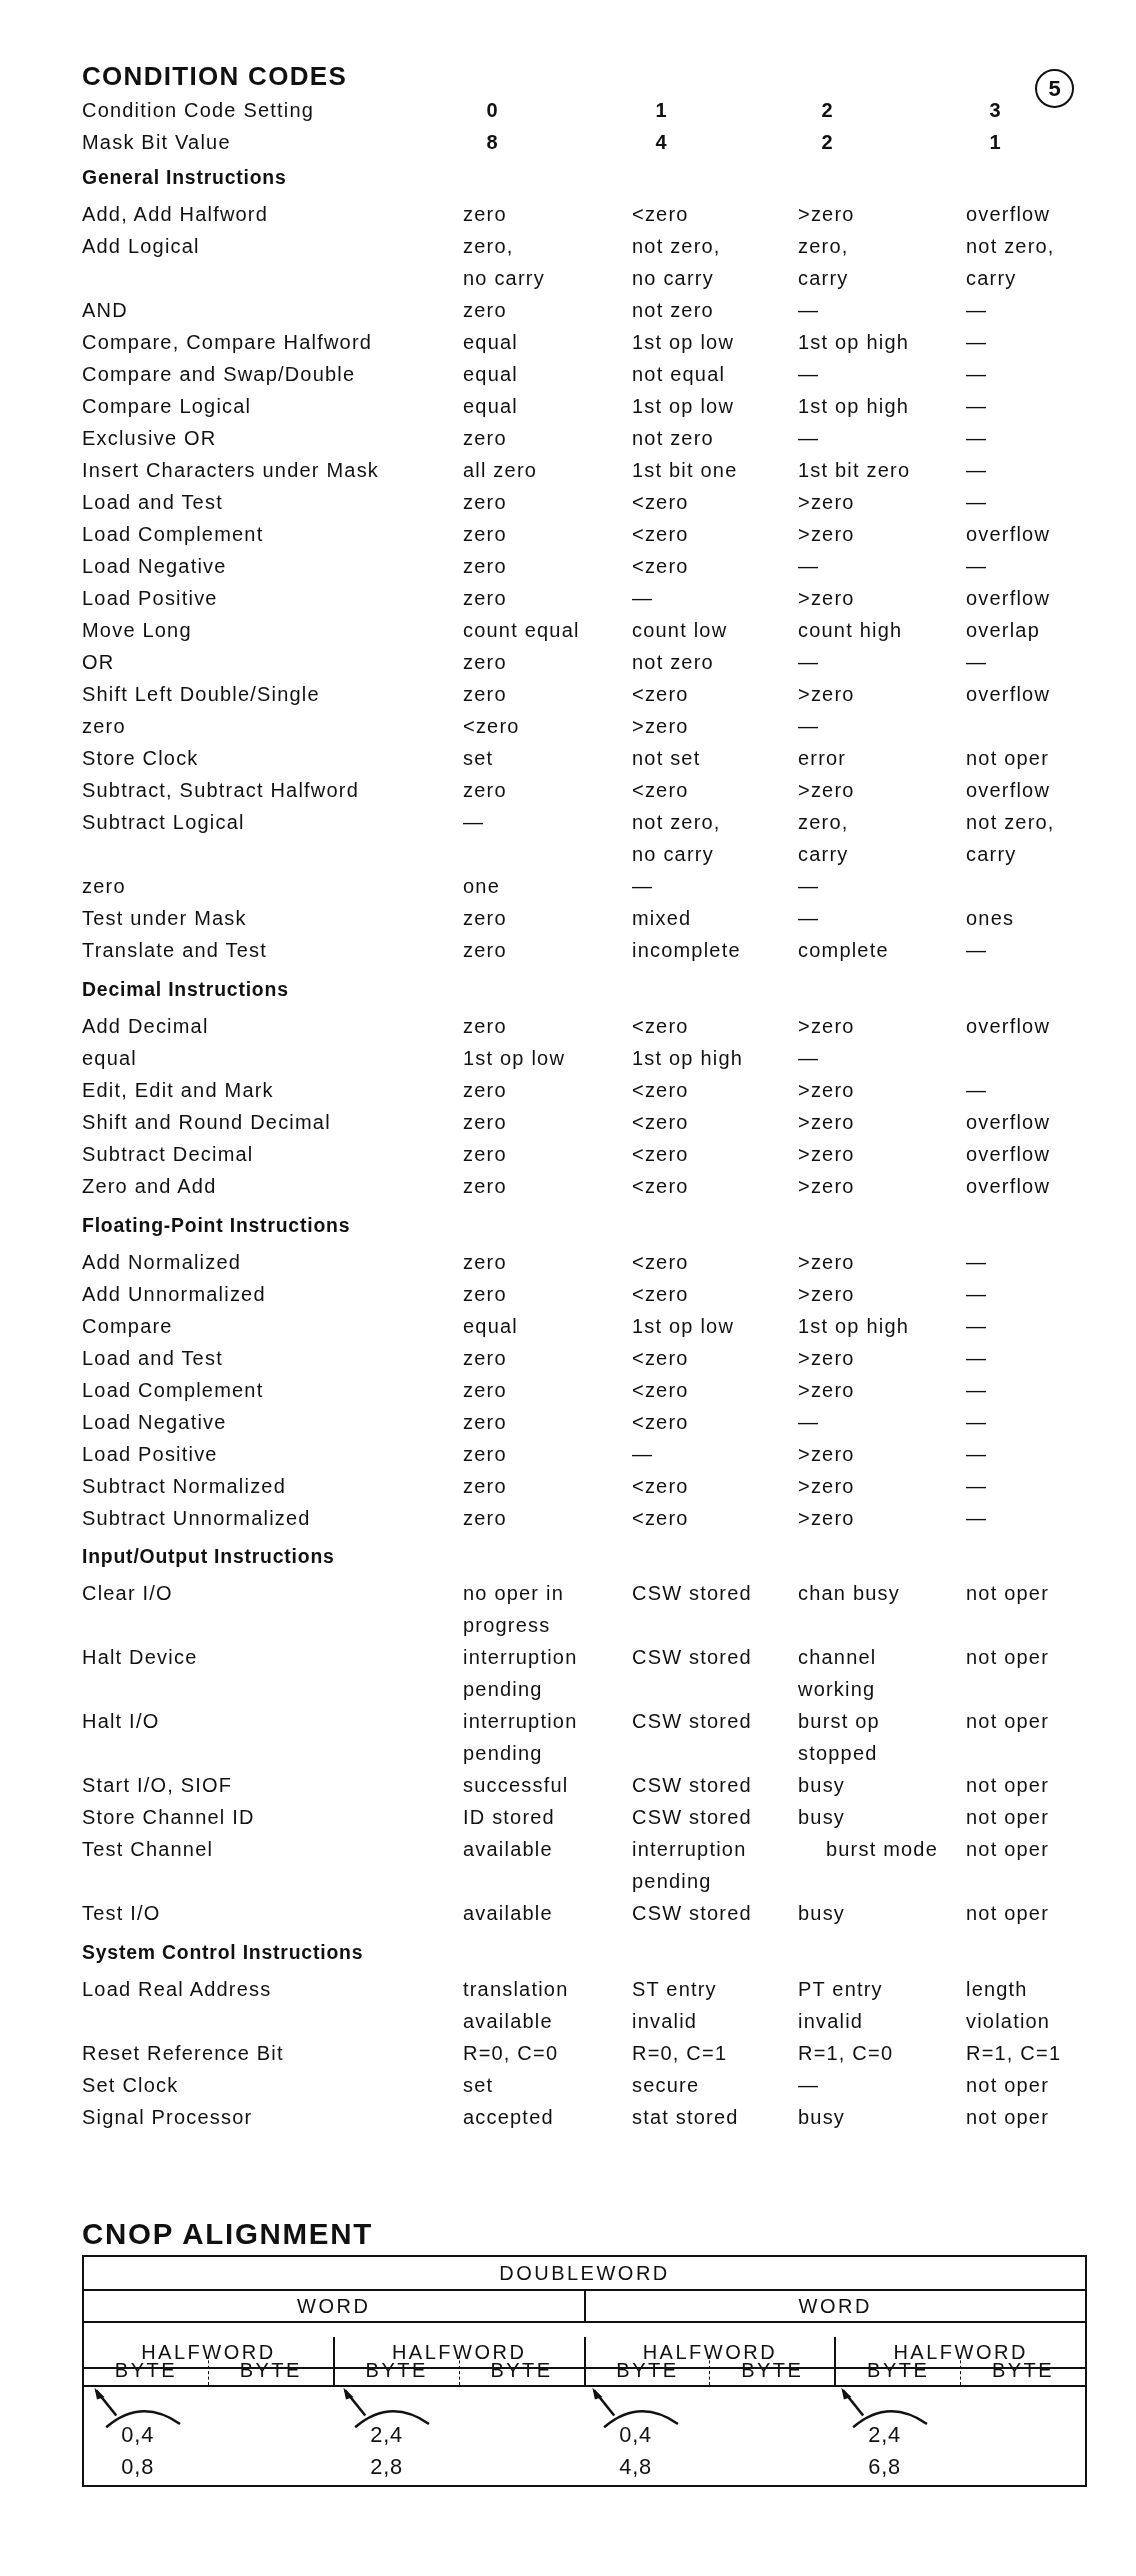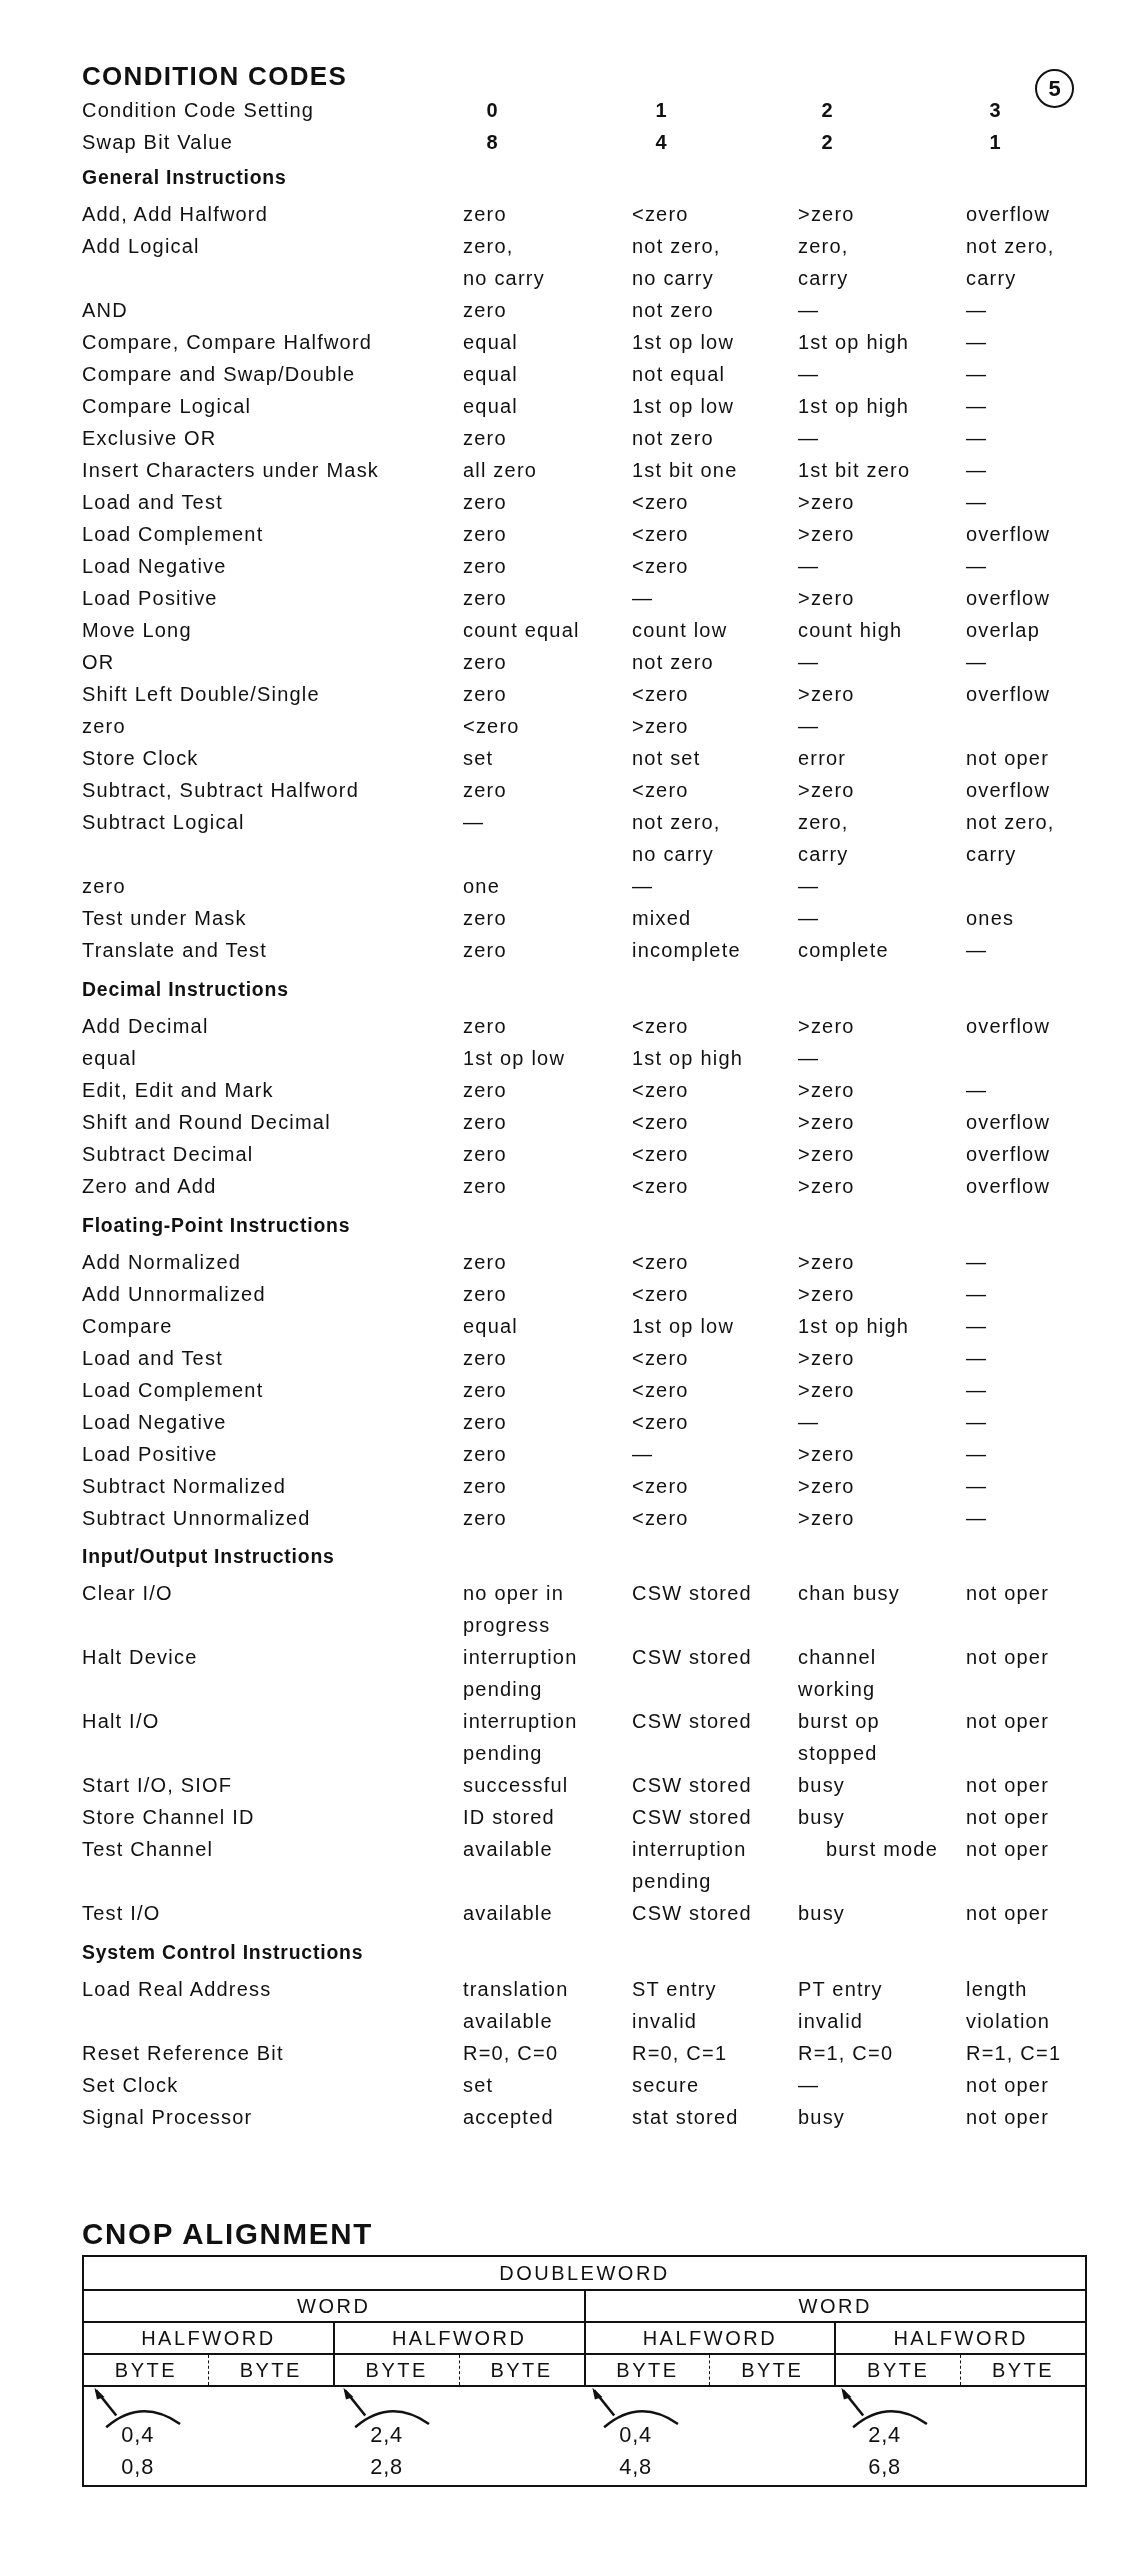--- a/index.html
+++ b/index.html
@@ -48,21 +48,21 @@
     }
     .cnop .cell {
       flex: 1; display: flex; align-items: center; justify-content: center;
       font-size: 20px; letter-spacing: 2.5px; box-sizing: border-box;
     }
     .cnop .cell + .cell { border-left: 2.5px solid #111; }
     .cnop .band.bytes .cell + .cell.dashed { border-left: 1.7px dashed #111; }
     .cnop .band.bytes .cell + .cell.solid { border-left: 2.5px solid #111; }
     .band.dw { top: 0; height: 34px; }
     .band.w { top: 34px; height: 32px; }
-    .band.hw { top: 66px; height: 32px; }
+    .band.hw { top: 80px; height: 32px; }
     .band.bytes { top: 98px; height: 32px; }
     .cnop-svg { position: absolute; left: 0; top: 130px; }
     .cnop-label { font-size: 26px; letter-spacing: 1px; }
   </style>
 </head>
 <body>
 
 <h1 class="page-title">CONDITION CODES</h1>
 <div class="circle-badge">
   <span>5</span>
@@ -70,21 +70,21 @@
 
 <div class="cc-table">
   <div class="row head-row">
     <span class="c">Condition Code Setting</span>
     <span class="c num">0</span>
     <span class="c num">1</span>
     <span class="c num">2</span>
     <span class="c num">3</span>
   </div>
   <div class="row head-row">
-    <span class="c">Swap Bit Value</span>
+    <span class="c">Mask Bit Value</span>
     <span class="c num">8</span>
     <span class="c num">4</span>
     <span class="c num">2</span>
     <span class="c num">1</span>
   </div>
   <div id="sections">
       <div class="section">
         <div class="section-title first">General Instructions</div>
         <div class="row">
           <span class="c">Add, Add Halfword</span>

